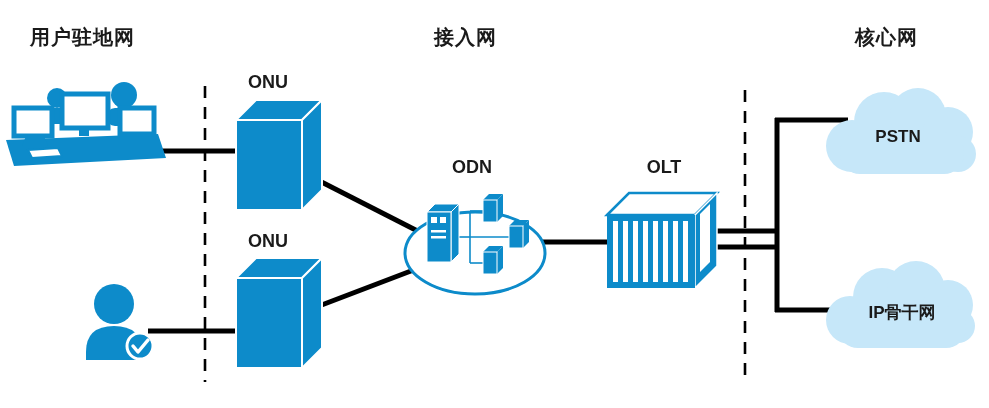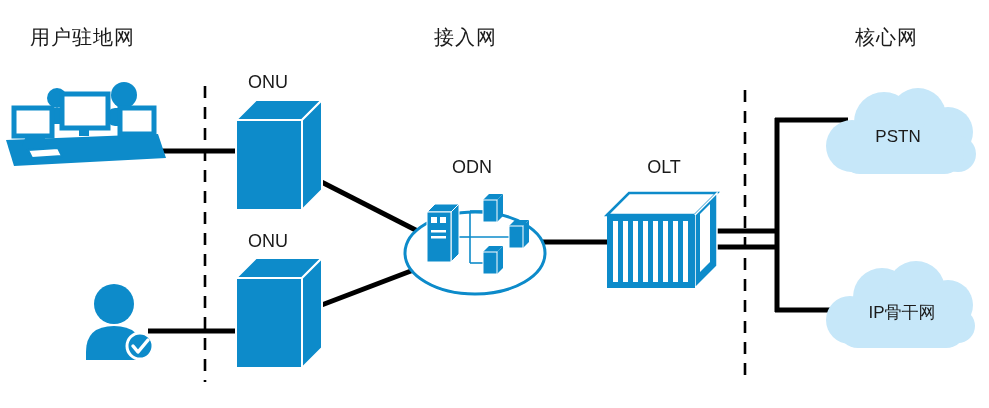--- a/index.html
+++ b/index.html
@@ -7,20 +7,21 @@
     padding: 0;
     background: #ffffff;
   }
   .stage {
     position: relative;
     width: 989px;
     height: 382px;
     background: #ffffff;
     overflow: hidden;
     font-family: "Liberation Sans", sans-serif;
+    font-weight: bold;
   }
   svg { display: block; }
   text {
     font-family: "Liberation Sans", "DejaVu Sans", sans-serif;
     fill: #1a1a1a;
   }
   .section-label { font-size: 20px; letter-spacing: 1px; }
   .node-label { font-size: 18px; }
   .cloud-label { font-size: 17px; }
 </style>

